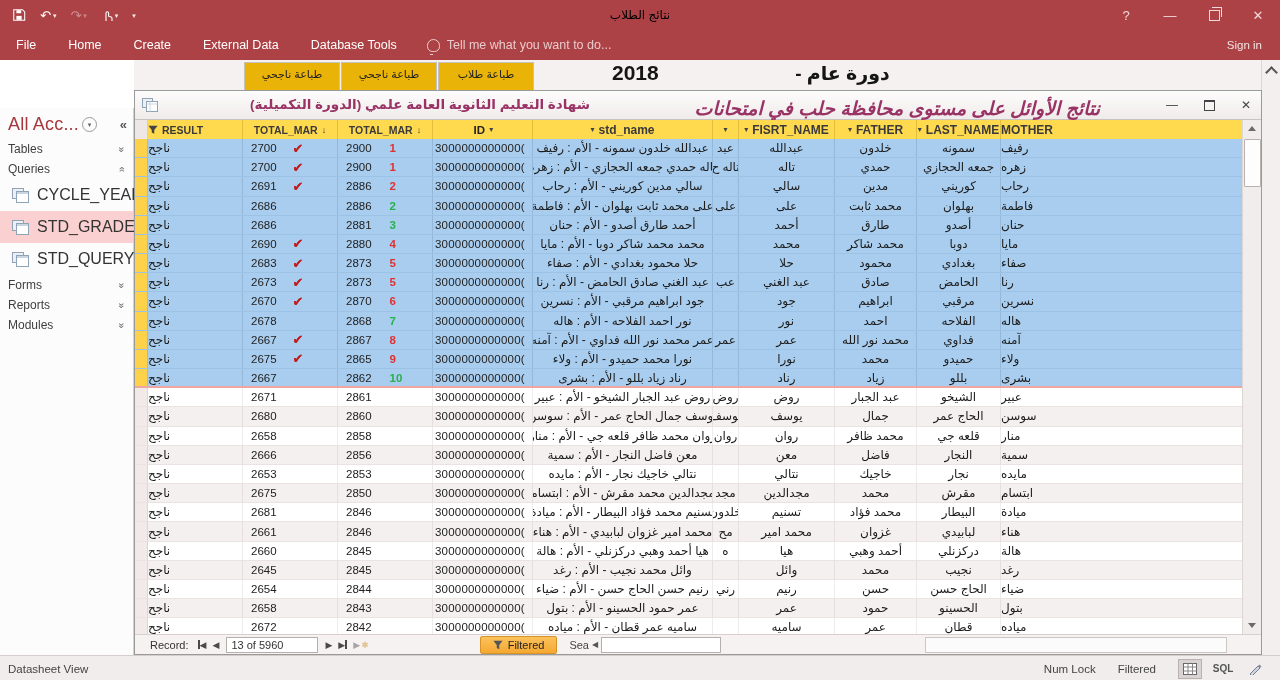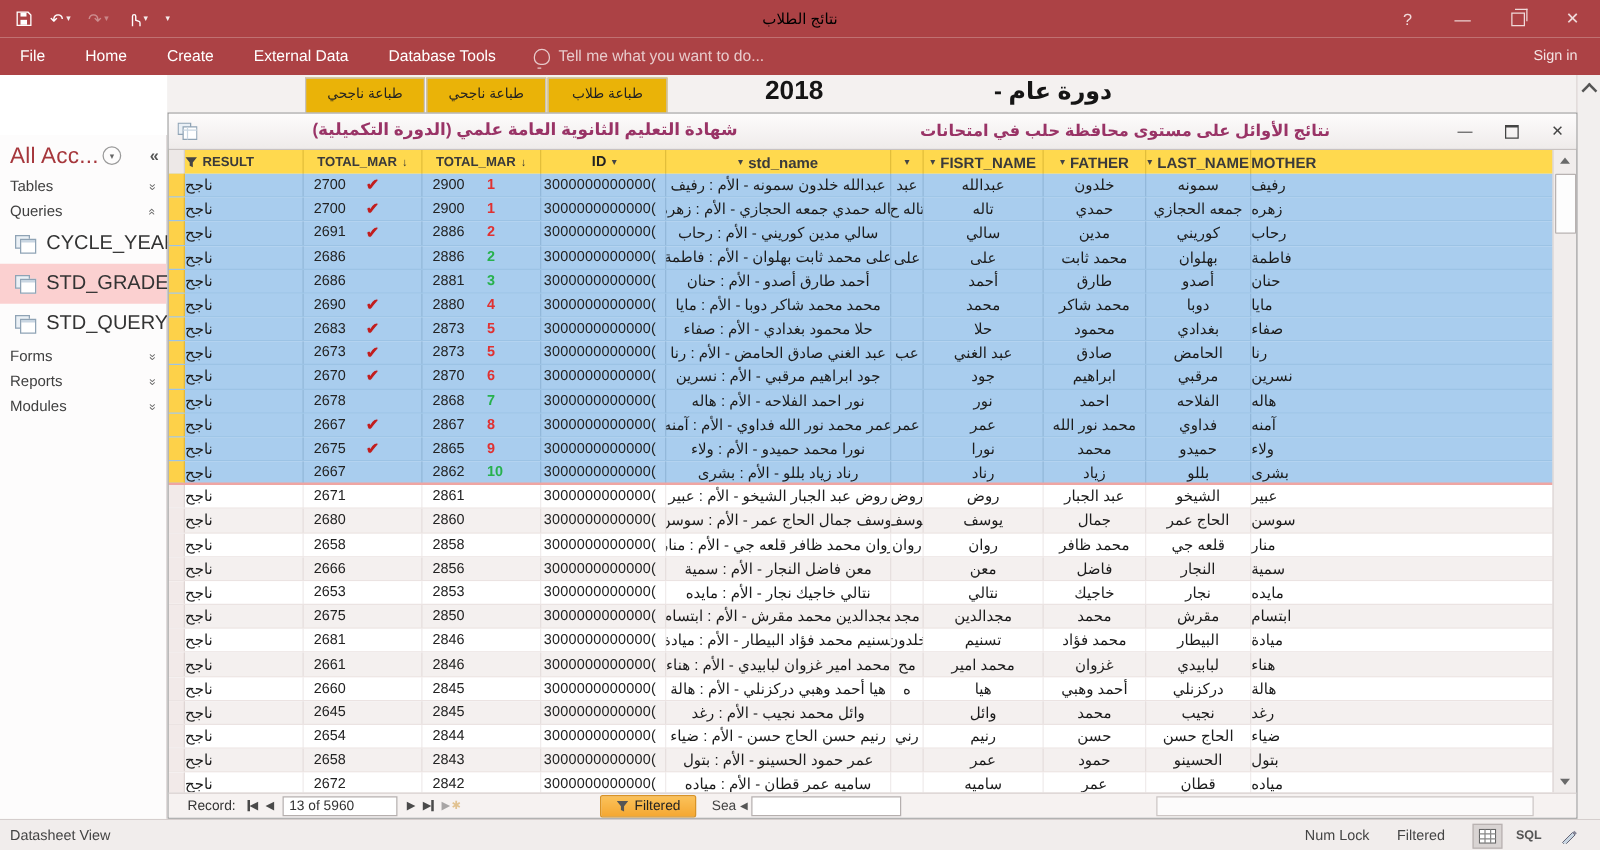--- a/index.html
+++ b/index.html
@@ -51,21 +51,21 @@
   .session{position:absolute;left:596px;top:2px;width:225px;font-size:19px;font-weight:bold;color:#151515;direction:rtl;text-align:center;}
 
   .outer-scroll{position:absolute;top:0;right:0;bottom:0;width:18px;background:#F2EFEE;border-left:1px solid #DDD6D5;}
   .chev-up{position:absolute;top:8px;left:5px;width:7px;height:7px;border-top:2px solid #555;border-left:2px solid #555;transform:rotate(45deg);}
 
   
   .docwin{position:absolute;left:0;top:30px;bottom:0;right:18px;background:#fff;border:1px solid #9A9A9A;display:flex;flex-direction:column;}
   .wintitle{height:28px;flex:none;background:linear-gradient(#FDFCFC,#EFEBEA);border-bottom:1px solid #C8C2C1;position:relative;}
   .winicon{position:absolute;left:7px;top:7px;}
   .wt1{position:absolute;left:100px;top:5px;width:370px;text-align:center;font-size:13.5px;font-weight:bold;color:#993366;direction:rtl;white-space:nowrap;}
-  .wt2{position:absolute;left:565px;top:6px;width:400px;text-align:center;font-size:13px;font-weight:bold;color:#993366;direction:rtl;white-space:nowrap;}
+  .wt2{position:absolute;left:565px;top:6px;width:400px;text-align:center;font-size:19px;font-weight:bold;color:#993366;direction:rtl;white-space:nowrap;font-style:italic;}
   .win-controls{position:absolute;right:10px;top:0;height:28px;display:flex;align-items:center;gap:26px;color:#444;}
   .wc{font-size:12px;line-height:1;}
   .wc-restore{width:9px;height:8px;border:1px solid #444;border-top:2px solid #444;}
 
   
   .gridwrap{flex:1;position:relative;overflow:hidden;}
   .gridcols{display:grid;grid-template-columns:13px 95px 95px 95px 100px 180px 26px 96px 82px 84px 1fr;}
   .ghead{height:19px;background:#FFD94E;}
   .hcell{display:flex;align-items:center;justify-content:center;gap:4px;font-size:10.5px;font-weight:bold;color:#3A3A3A;
     border-right:1px solid #E3BE3A;overflow:hidden;white-space:nowrap;}

